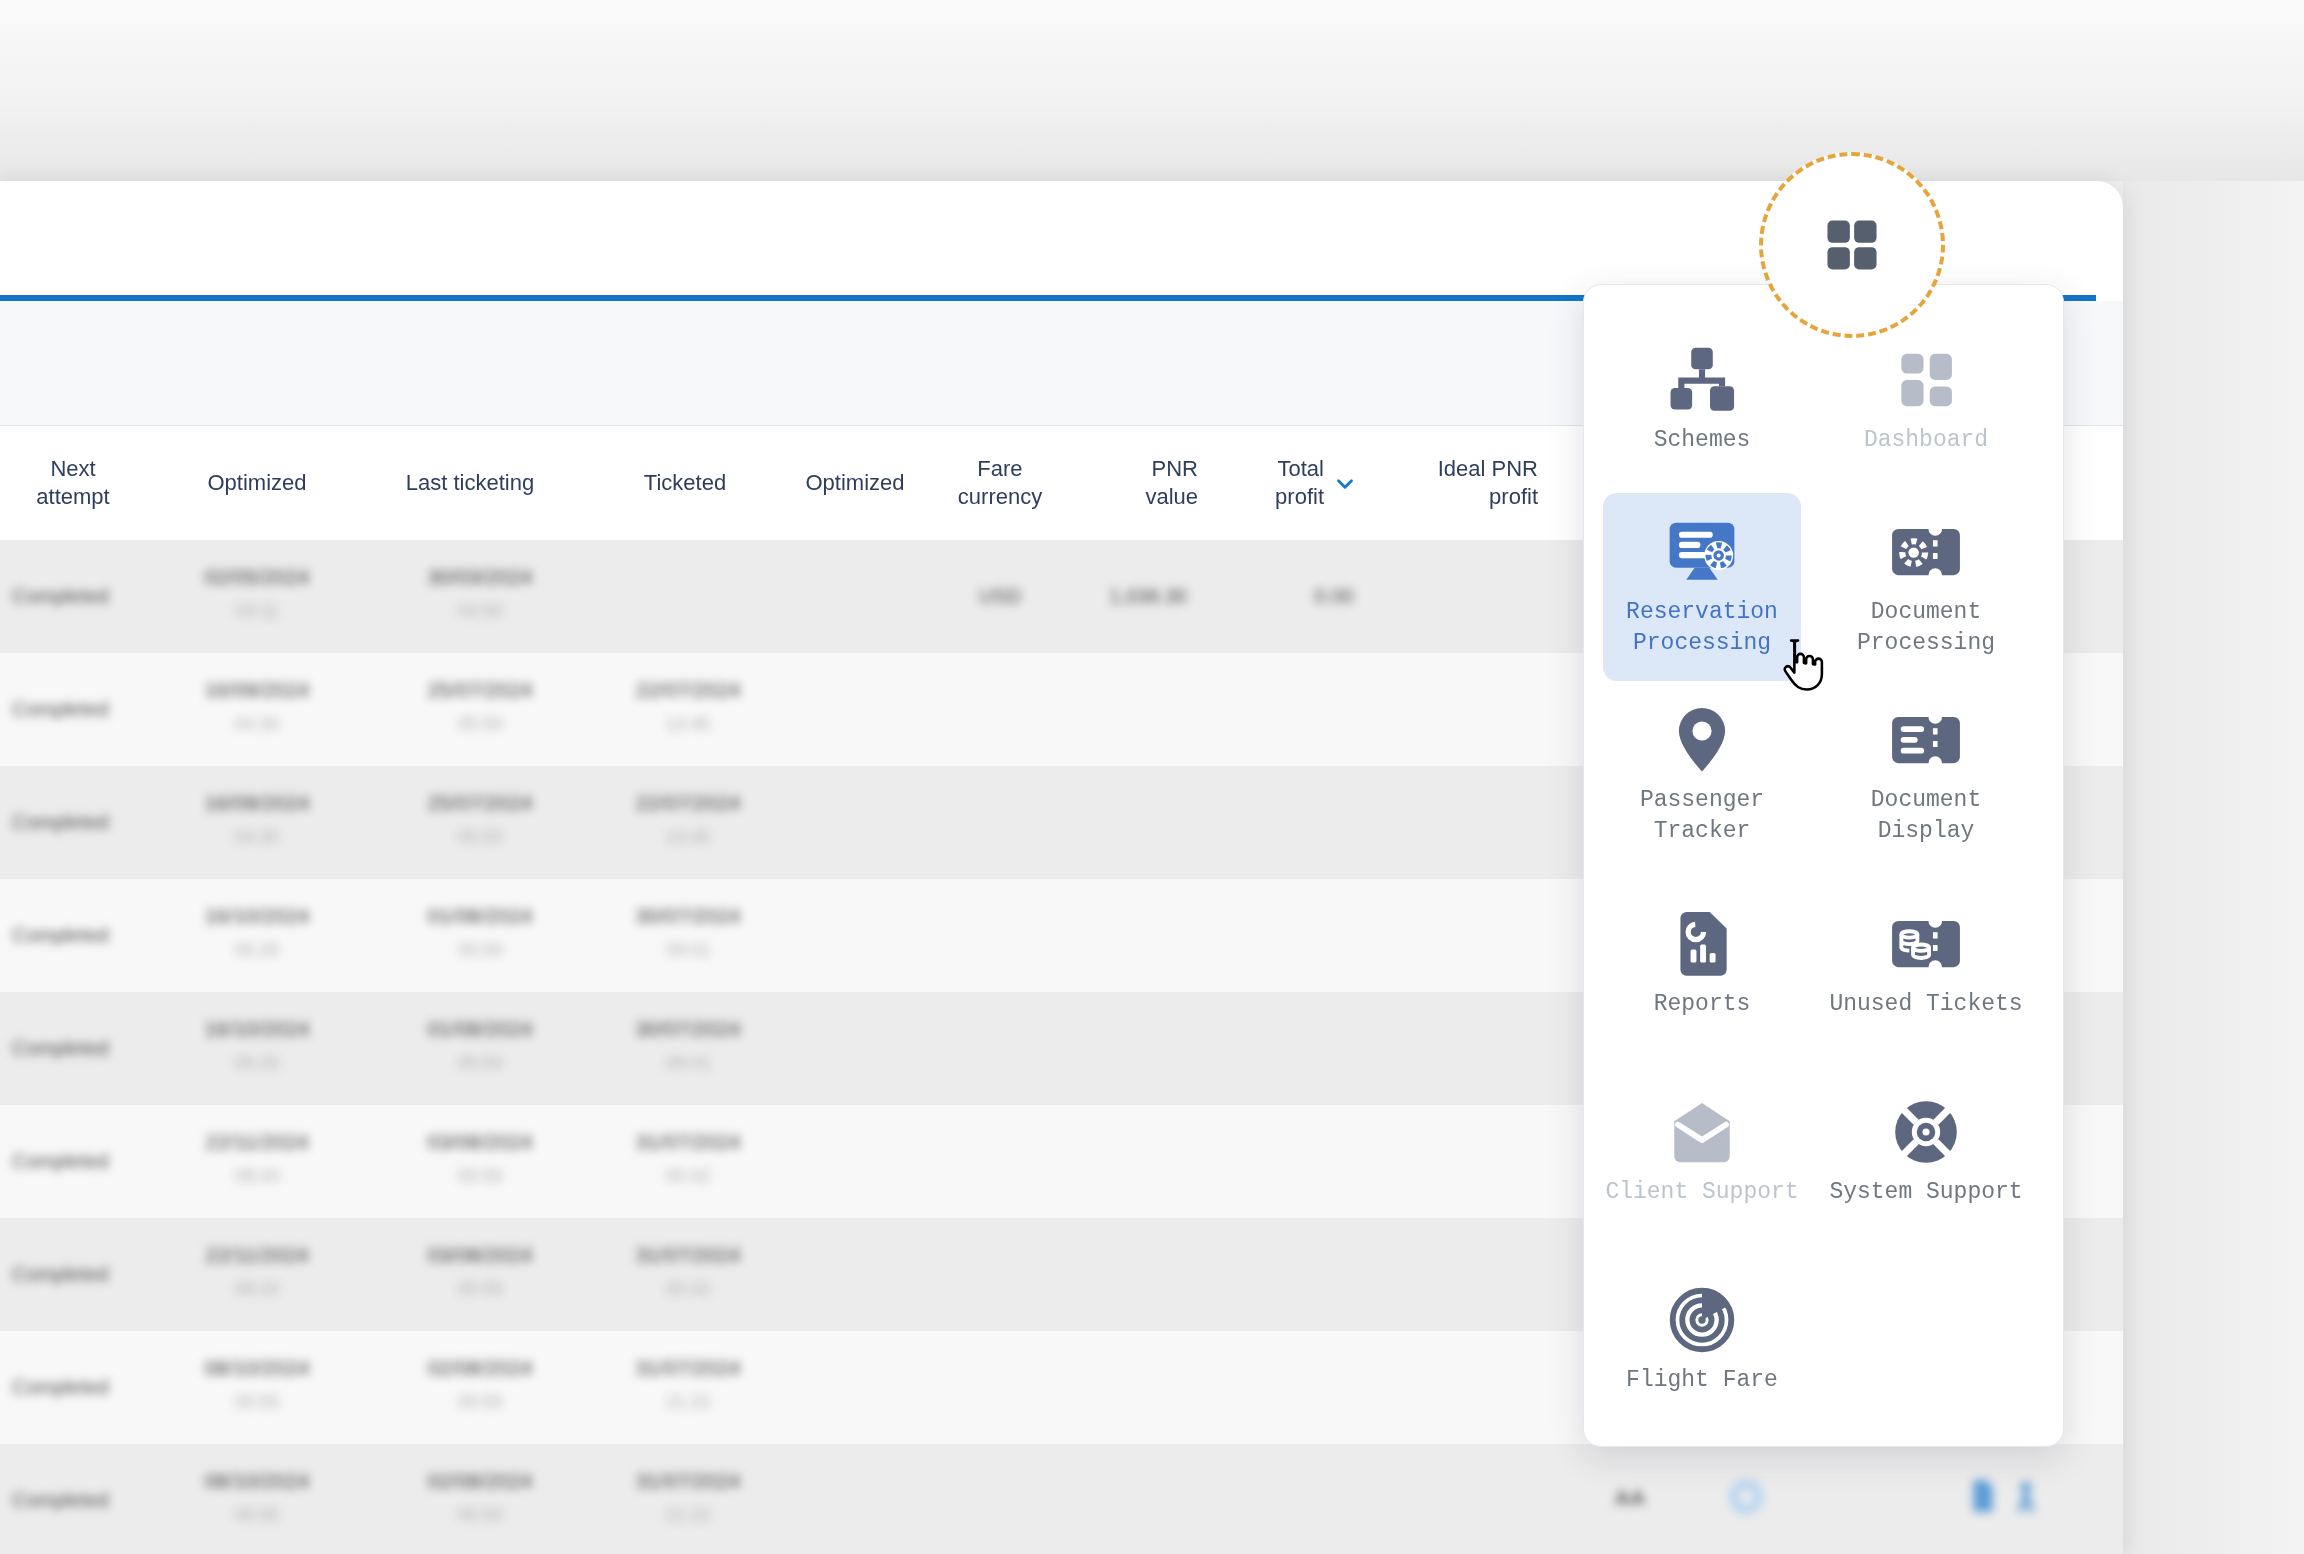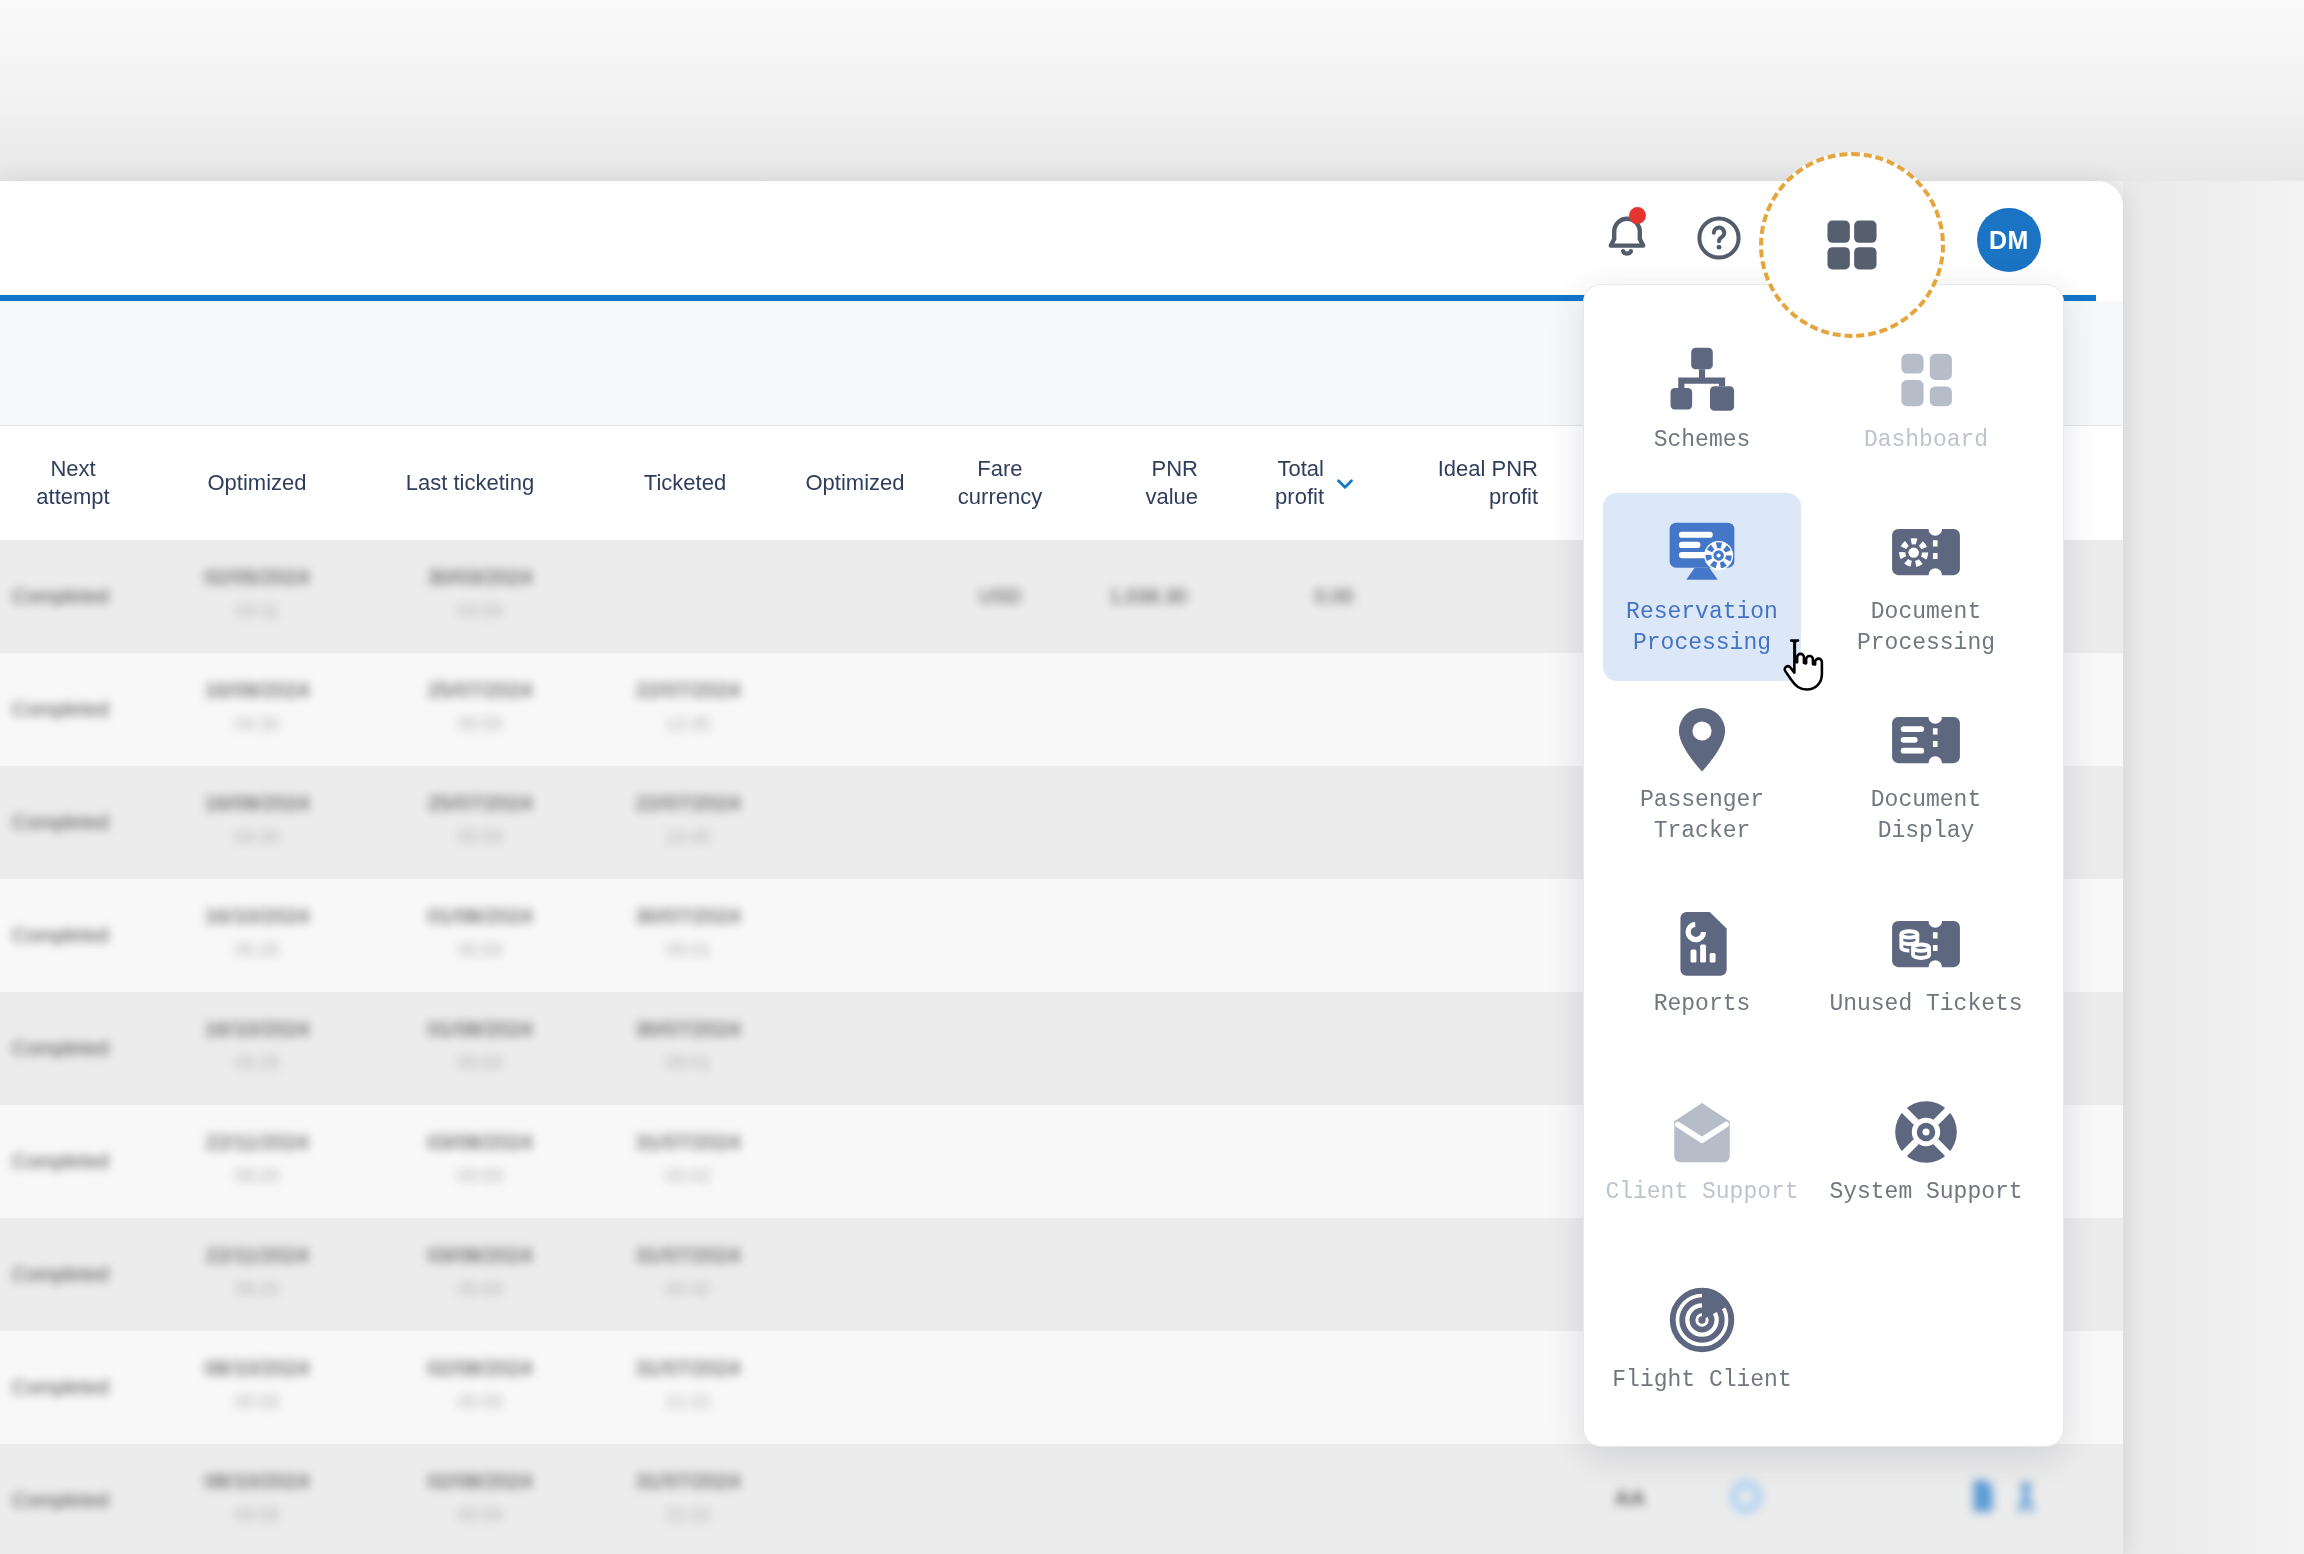--- a/index.html
+++ b/index.html
@@ -68,33 +68,20 @@
   .spotlight .grid-ic{width:64px;height:64px;cursor:pointer;}
   .cursor{position:absolute;left:1768px;top:636px;width:56px;height:56px;z-index:40;pointer-events:none;}
 </style>
 </head>
 <body>
 
 <div class="backdrop-top"></div>
 <div class="backdrop-right"></div>
 
 <div class="app-window">
-  <div class="topbar">
-    <div class="icon-btn bell" id="bell-slot"><svg width="100%" height="100%" viewBox="0 0 24 24" xmlns="http://www.w3.org/2000/svg">
-          <path d="M12 3.1a5.9 5.9 0 0 0-5.9 5.9v3.5L4.5 15.5h15l-1.6-3V9A5.9 5.9 0 0 0 12 3.1z" fill="none" stroke="#525c6b" stroke-width="2" stroke-linejoin="round"></path>
-          <path d="M10.2 18.1a2 2 0 0 0 3.6 0" fill="none" stroke="#525c6b" stroke-width="2" stroke-linecap="round"></path>
-        </svg></div>
-    <div class="badge-dot" id="badge-dot" style="background: rgb(230, 51, 47);"></div>
-    <div class="icon-btn help" id="help-slot"><svg width="100%" height="100%" viewBox="0 0 24 24" xmlns="http://www.w3.org/2000/svg">
-          <circle cx="12" cy="12" r="9.8" fill="none" stroke="#525c6b" stroke-width="2"></circle>
-          <path d="M9.4 9.4a2.6 2.6 0 1 1 3.9 2.25c-.8.47-1.3.95-1.3 1.95" fill="none" stroke="#525c6b" stroke-width="2" stroke-linecap="round"></path>
-          <circle cx="12" cy="16.6" r="1.2" fill="#525c6b"></circle>
-        </svg></div>
-    <div class="avatar" id="avatar" style="background: rgb(26, 115, 195);">DM</div>
-  </div>
   <div class="blue-line" id="blue-line" style="background: rgb(20, 116, 200);"></div>
   <div class="toolband"></div>
   <div class="thead" id="thead">
       <div class="th center" style="left: 73px; top: 57px;">
         <div>Next</div>
         <div>attempt</div>
       </div>
       <div class="th center" style="left: 257px; top: 57px;">
         <div>Optimized</div>
       </div>
@@ -411,21 +398,21 @@
       <div class="t-icon"><svg width="100%" height="100%" viewBox="0 0 24 24" xmlns="http://www.w3.org/2000/svg">
           <g fill="none" stroke="#5d6880" stroke-width="1.9">
             <circle cx="12" cy="12" r="3.1"></circle>
             <circle cx="12" cy="12" r="6.4"></circle>
             <circle cx="12" cy="12" r="9.5"></circle>
           </g>
           <path fill="#5d6880" d="M12 12V1.7a10.3 10.3 0 0 1 9 5.4z"></path>
           <circle cx="12" cy="12" r="1.2" fill="#5d6880"></circle>
         </svg></div>
       <div class="t-label">
-        <div>Flight Client</div>
+        <div>Flight Fare</div>
       </div>
     </div>
   </div>
 
 <div class="spotlight">
   <div class="grid-ic" id="grid-slot"><svg width="100%" height="100%" viewBox="0 0 24 24" xmlns="http://www.w3.org/2000/svg">
         <g fill="#565f6e">
           <rect x="2.8" y="2.8" width="8.4" height="8.4" rx="1.9"></rect>
           <rect x="12.8" y="2.8" width="8.4" height="8.4" rx="1.9"></rect>
           <rect x="2.8" y="12.8" width="8.4" height="8.4" rx="1.9"></rect>

